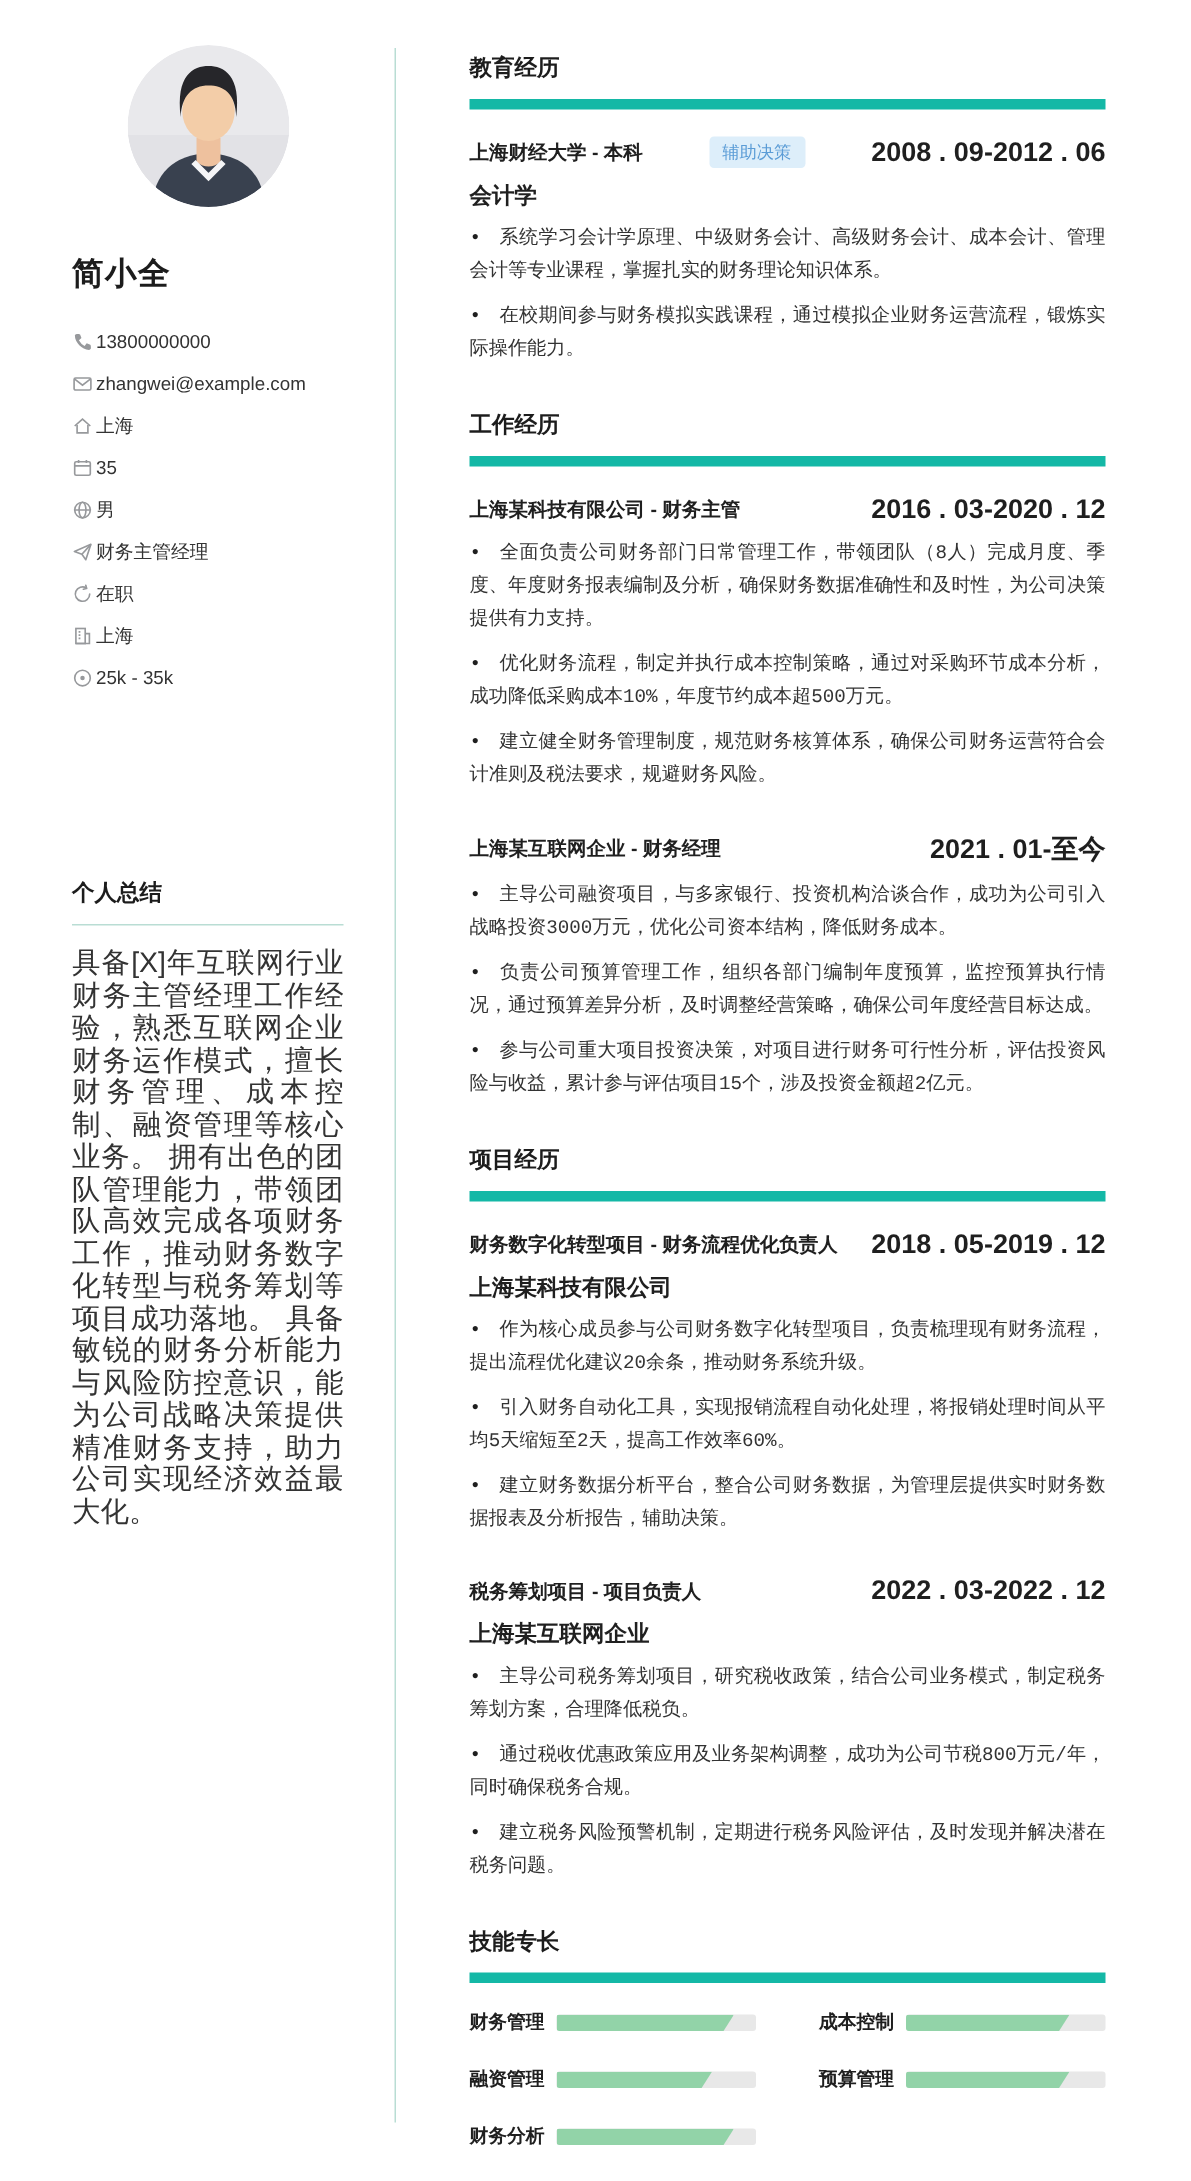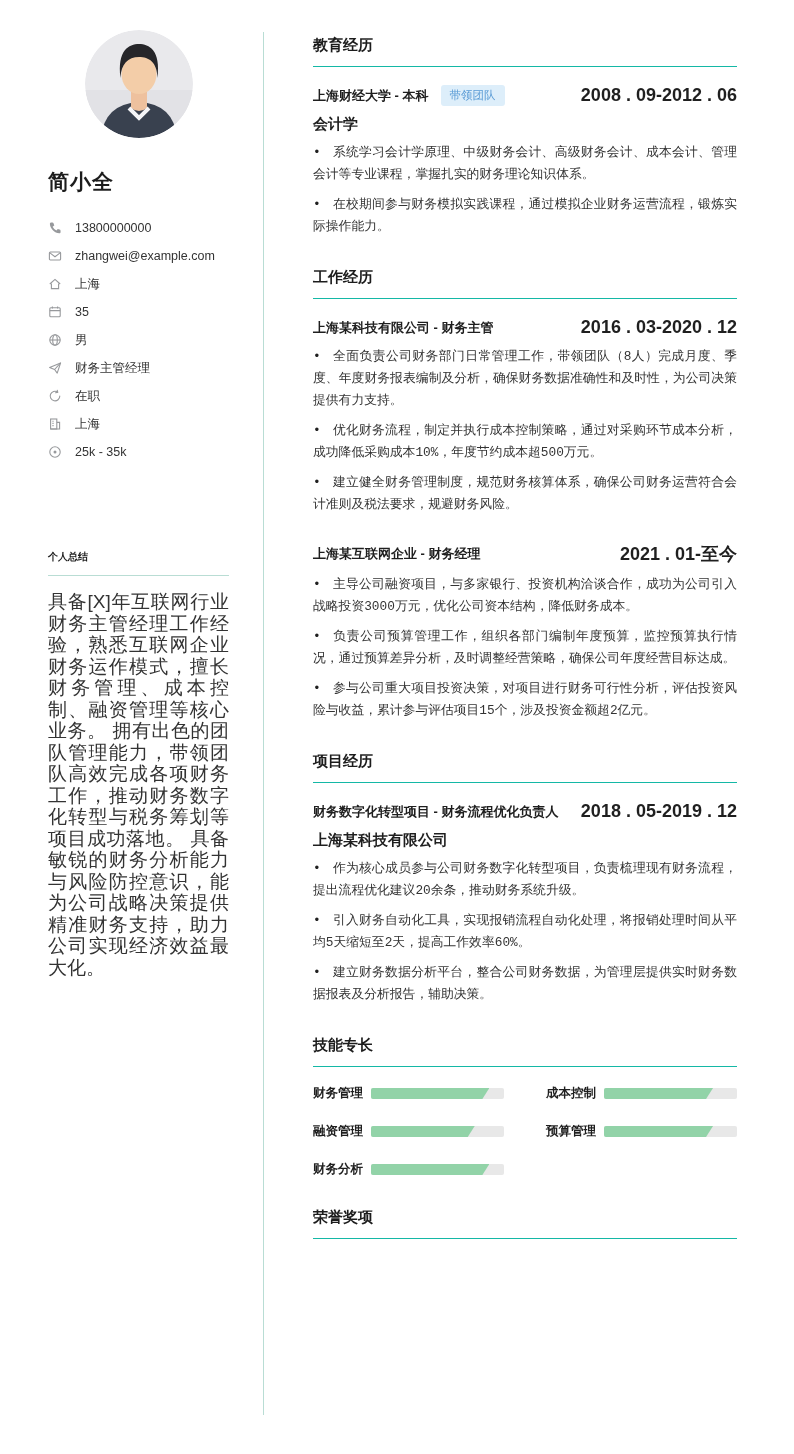--- a/index.html
+++ b/index.html
@@ -10,36 +10,36 @@
     color:#2b2b2b; -webkit-font-smoothing:antialiased;
   }
   
   .sidebar { position:absolute; left:0; top:0; width:263px; padding:30px 34px 0 48px; }
   .v-divider { position:absolute; left:263px; top:32px; width:1px; height:1383px; background:#b9ddd4; }
   .avatar-wrap { width:108px; height:108px; margin:0 auto; border-radius:50%; overflow:hidden; }
   .person-name { margin-top:30px; font-size:21px; font-weight:bold; color:#1c1c1c; letter-spacing:1px; }
   .contact-list { margin-top:18px; }
   .contact-item { display:flex; align-items:center; height:28px; }
   .contact-item .cicon { width:14px; height:14px; flex:0 0 14px; display:flex; align-items:center; justify-content:center; }
-  .contact-item .cval { margin-left:13px; font-size:12.5px; color:#333; white-space:nowrap; }
+  .contact-item .cval { margin-left:2px; font-size:12.5px; color:#333; white-space:nowrap; }
   .side-section-title {
-    margin-top:84px; font-size:10px; font-weight:bold; color:#1c1c1c;
+    margin-top:120px; font-size:15px; font-weight:bold; color:#1c1c1c;
     padding-bottom:11px; border-bottom:1px solid #b9ddd4;
   }
   .summary-text { margin-top:15px; font-size:19px; line-height:21.5px; color:#333; text-align:justify; }
   
   .main { position:absolute; left:313px; top:36px; width:424px; }
   .section { margin-bottom:30px; }
   .section-title {
     font-size:15px; font-weight:bold; color:#1c1c1c;
-    padding-bottom:11px; border-bottom:1px solid #14b8a6; margin-bottom:18px;
+    padding-bottom:11px; border-bottom:7px solid #14b8a6; margin-bottom:18px;
   }
   .entry { margin-bottom:20px; }
   .entry-head { display:flex; justify-content:space-between; align-items:center; margin-bottom:4px; }
-  .entry-title { font-size:13px; font-weight:bold; color:#1f1f1f; display:flex; align-items:center; }
+  .entry-title { font-size:13px; font-weight:bold; color:#1f1f1f; display:flex; align-items:center;gap:32px; }
   .entry-date { font-size:18px; font-weight:bold; color:#1f1f1f; white-space:nowrap; }
   .tag-chip {
     display:inline-block; margin-left:12px; padding:3px 9px; border-radius:3px;
     background:#ddeefa; color:#5b9cd6; font-size:11.5px; font-weight:normal;
   }
   .entry-sub { font-size:15px; font-weight:bold; color:#1f1f1f; margin:9px 0 2px; }
   .bullet { font-size:12.8px; line-height:22px; color:#333; margin-top:8px; text-align:justify;font-family:Liberation Mono, monospace; }
   .bullet::before { content:"•"; margin-right:12px; color:#1f1f1f; }
   
   .skills-grid { display:grid; grid-template-columns:1fr 1fr; column-gap:42px; row-gap:21px; margin-top:4px; }
@@ -166,21 +166,21 @@
 <div class="v-divider"></div>
 
 <div class="main">
 
   <div class="section">
     <div class="section-title">教育经历</div>
     <div class="entry">
       <div class="entry-head">
         <span class="entry-title">
           <span>上海财经大学 - 本科</span>
-          <span class="tag-chip">带领团队</span>
+          <span class="tag-chip">辅助决策</span>
         </span>
         <span class="entry-date">2008 . 09-2012 . 06</span>
       </div>
       <div class="entry-sub">会计学</div>
       <p class="bullet">系统学习会计学原理、中级财务会计、高级财务会计、成本会计、管理会计等专业课程，掌握扎实的财务理论知识体系。</p>
       <p class="bullet">在校期间参与财务模拟实践课程，通过模拟企业财务运营流程，锻炼实际操作能力。</p>
     </div>
   </div>
 
   <div class="section">
@@ -210,20 +210,30 @@
     <div class="entry">
       <div class="entry-head">
         <span class="entry-title">财务数字化转型项目 - 财务流程优化负责人</span>
         <span class="entry-date">2018 . 05-2019 . 12</span>
       </div>
       <div class="entry-sub">上海某科技有限公司</div>
       <p class="bullet">作为核心成员参与公司财务数字化转型项目，负责梳理现有财务流程，提出流程优化建议20余条，推动财务系统升级。</p>
       <p class="bullet">引入财务自动化工具，实现报销流程自动化处理，将报销处理时间从平均5天缩短至2天，提高工作效率60%。</p>
       <p class="bullet">建立财务数据分析平台，整合公司财务数据，为管理层提供实时财务数据报表及分析报告，辅助决策。</p>
     </div>
+    <div class="entry" style="margin-top:26px;">
+      <div class="entry-head">
+        <span class="entry-title">税务筹划项目 - 项目负责人</span>
+        <span class="entry-date">2022 . 03-2022 . 12</span>
+      </div>
+      <div class="entry-sub">上海某互联网企业</div>
+      <p class="bullet">主导公司税务筹划项目，研究税收政策，结合公司业务模式，制定税务筹划方案，合理降低税负。</p>
+      <p class="bullet">通过税收优惠政策应用及业务架构调整，成功为公司节税800万元/年，同时确保税务合规。</p>
+      <p class="bullet">建立税务风险预警机制，定期进行税务风险评估，及时发现并解决潜在税务问题。</p>
+    </div>
   </div>
 
   <div class="section">
     <div class="section-title">技能专长</div>
     <div class="skills-grid">
       <div class="skill-item">
         <span class="skill-label">财务管理</span>
         <span class="skill-bar">
             <span class="skill-fill" style="display: block; width: 89%;"></span>
           </span>

